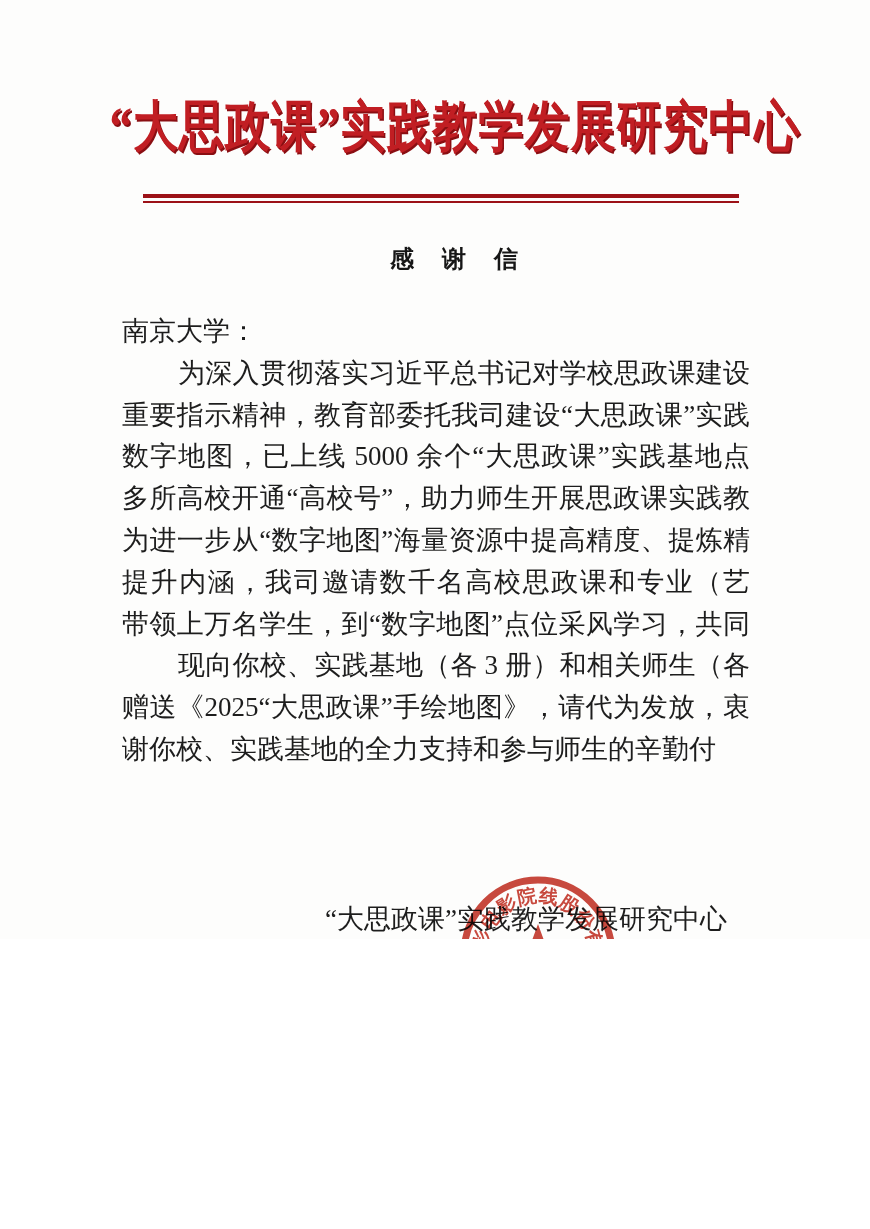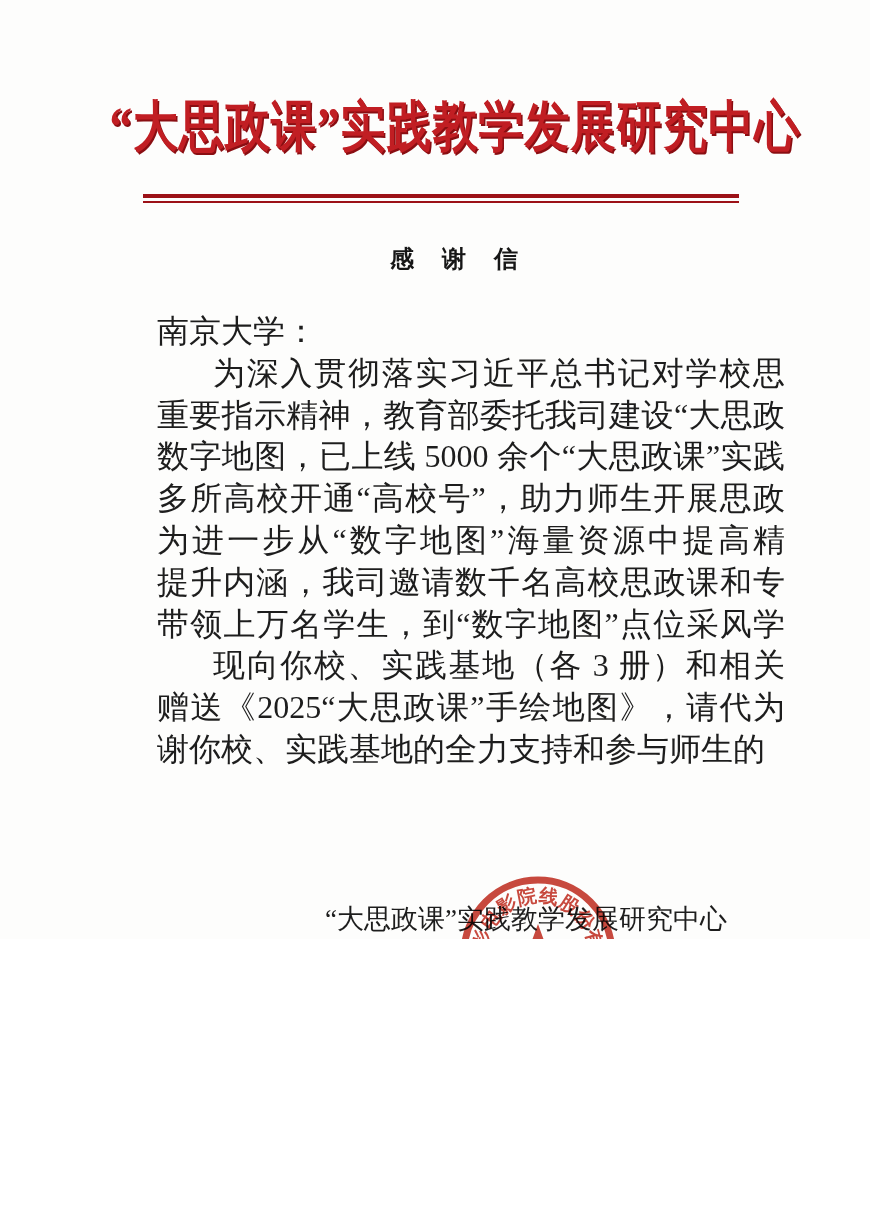--- a/index.html
+++ b/index.html
@@ -36,22 +36,21 @@
     text-align: center;
     font-size: 24px;
     font-weight: bold;
     color: #161616;
     letter-spacing: 2px;
   }
   .body-text {
     position: absolute;
     left: 122px; top: 311px;
     width: 628px;
-    font-size: 32px;
-    margin-left: 35px;
+    font-size: 27px;
   }
   .line { height: 41.8px; line-height: 41.8px; overflow: hidden; }
   .fill { text-align: justify; text-align-last: justify; }
   .indent { text-indent: 56px; }
   .u { text-decoration: underline; text-underline-offset: 4px; }
   .signature {
     position: absolute;
     left: 320px; top: 899px;
     width: 412px;
     text-align: center;

